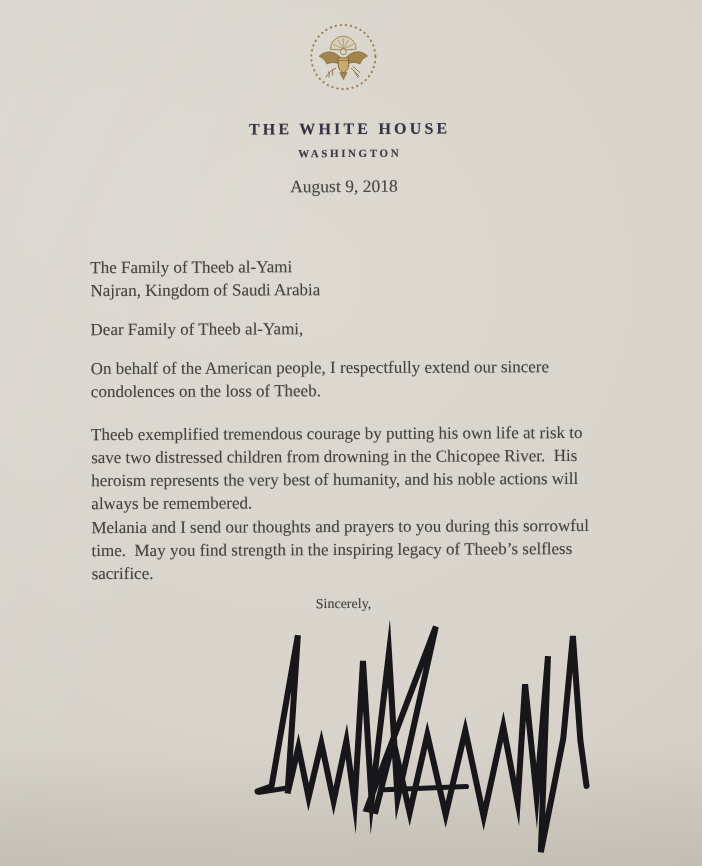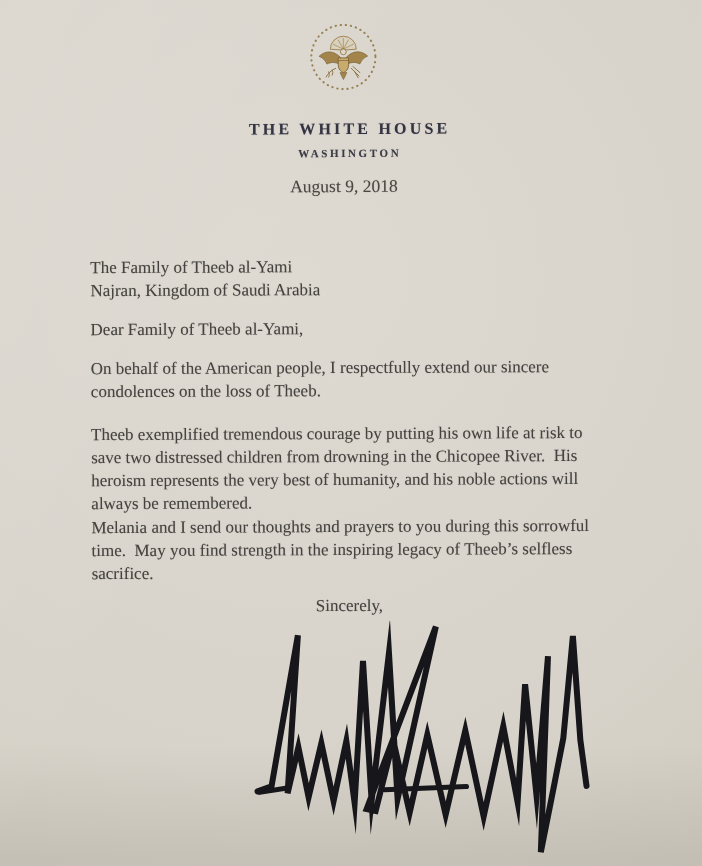--- a/index.html
+++ b/index.html
@@ -40,21 +40,21 @@
     font-size:17px;line-height:23px;
     white-space:pre-wrap;
     color:#45433f;
     text-shadow:0 0 1px rgba(69,67,63,0.3);
   }
   .recipient{top:255px;}
   .salutation{top:317px;}
   .para1{top:356px;}
   .para2{top:422px;}
   .para3{top:515px;}
-  .closing{left:315px;top:596px;width:200px;font-size:17px;
+  .closing{left:315px;top:596px;width:200px;font-size:14px;
     color:#45433f;text-shadow:0 0 1px rgba(69,67,63,0.3);}
   .signature{left:250px;top:621px;width:342px;height:242px;}
   .sig-stroke{fill:none;stroke:var(--ink-pen,#17161a);stroke-linecap:round;stroke-linejoin:miter;stroke-miterlimit:12;}
 </style>
 </head>
 <body>
 
 <div class="page">
   <div class="content">
 

